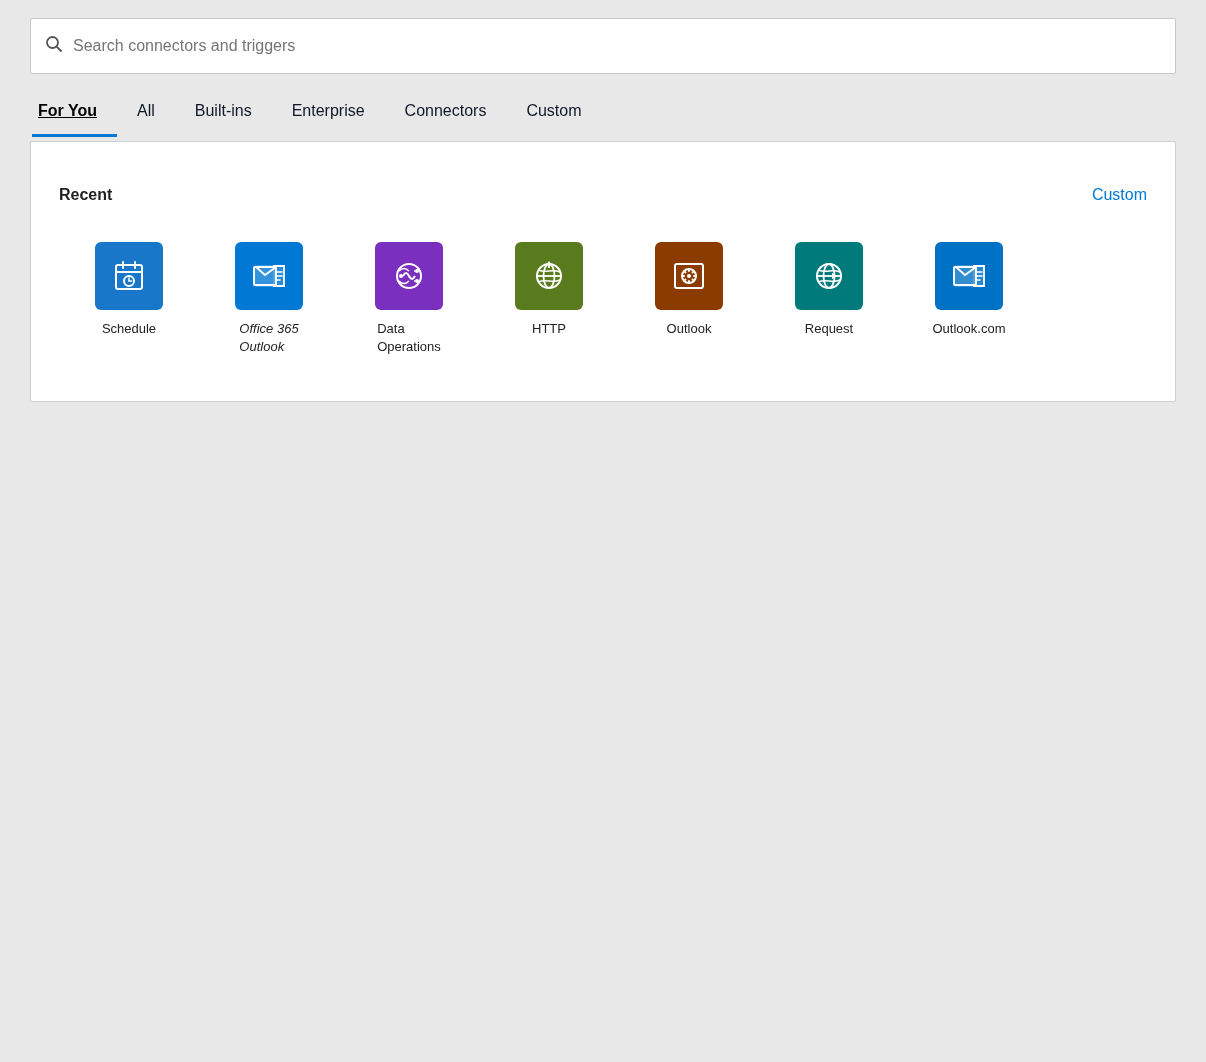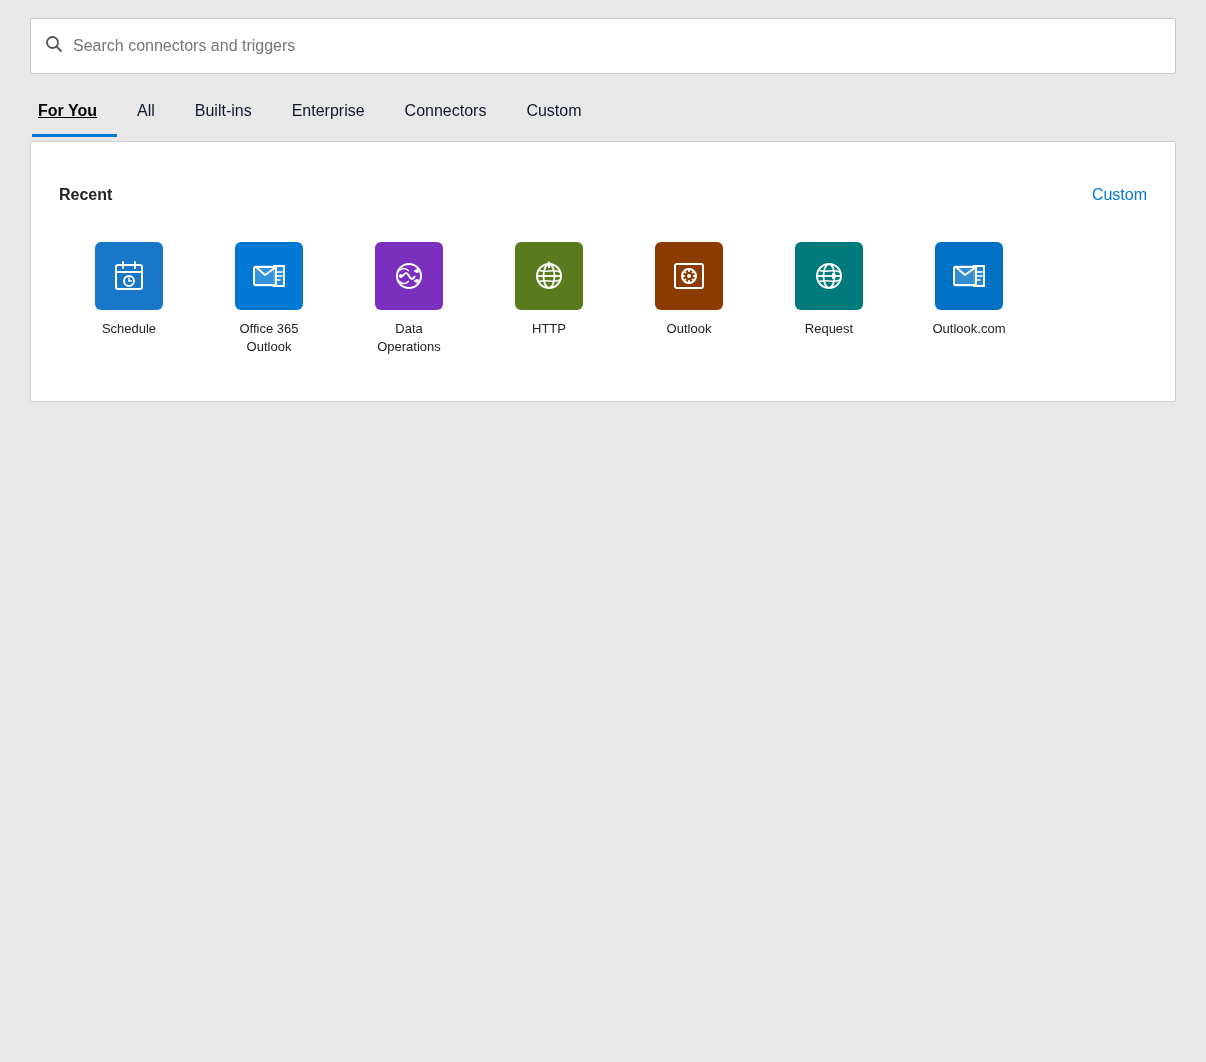--- a/index.html
+++ b/index.html
@@ -139,21 +139,21 @@
     }
 
     .connector-icon svg {
       width: 38px;
       height: 38px;
     }
 
     .connector-name {
       font-size: 13px;
       color: #222;
-      text-align: center;
+      text-align: left;
       line-height: 1.35;
     }
 
     
     .icon-schedule { background: #1877c8; }
     .icon-office365 { background: #0078d4; }
     .icon-data-ops { background: #7b2fbe; }
     .icon-http { background: #5a7a1e; }
     .icon-control { background: #8b3a00; }
     .icon-request { background: #007a7a; }
@@ -207,21 +207,21 @@
         <div class="connector-item">
           <div class="connector-icon icon-office365">
             <svg viewBox="0 0 38 38" fill="none" xmlns="http://www.w3.org/2000/svg">
     <rect x="4" y="8" width="22" height="22" rx="2" fill="white" fill-opacity="0.2"></rect>
     <path d="M6 10 L15 18 L26 10" stroke="white" stroke-width="1.8" fill="none"></path>
     <rect x="4" y="10" width="22" height="18" rx="1" stroke="white" stroke-width="2" fill="none"></rect>
     <path d="M23 9 L34 9 L34 29 L23 29" stroke="white" stroke-width="1.8" fill="white" fill-opacity="0.15"></path>
     <path d="M26 15 L32 15 M26 19 L32 19 M26 23 L30 23" stroke="white" stroke-width="1.5" stroke-linecap="round"></path>
   </svg>
           </div>
-          <div class="connector-name" style="white-space: pre-line;">Office 365
+          <div class="connector-name" style="white-space: pre-line; font-style: italic;">Office 365
 Outlook</div>
         </div>
         <div class="connector-item">
           <div class="connector-icon icon-data-ops">
             <svg viewBox="0 0 38 38" fill="none" xmlns="http://www.w3.org/2000/svg">
     <circle cx="19" cy="19" r="12" stroke="white" stroke-width="2" fill="none"></circle>
     <path d="M13 19 Q16 13 19 19 Q22 25 25 19" stroke="white" stroke-width="2" fill="none"></path>
     <path d="M9 14 Q14 9 19 14" stroke="white" stroke-width="1.5" fill="none"></path>
     <path d="M9 24 Q14 29 19 24" stroke="white" stroke-width="1.5" fill="none"></path>
     <circle cx="27" cy="14" r="2" fill="white"></circle>

